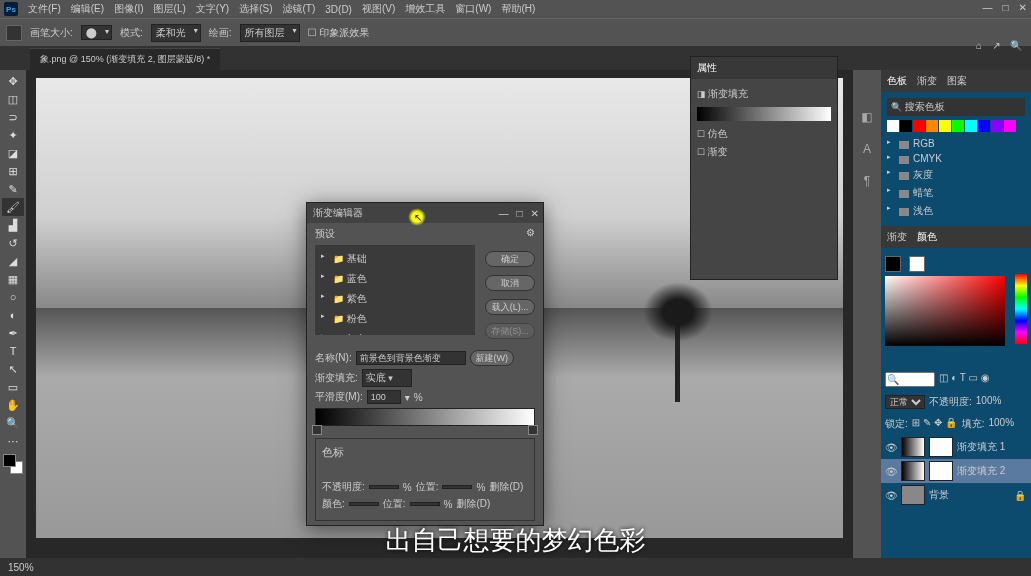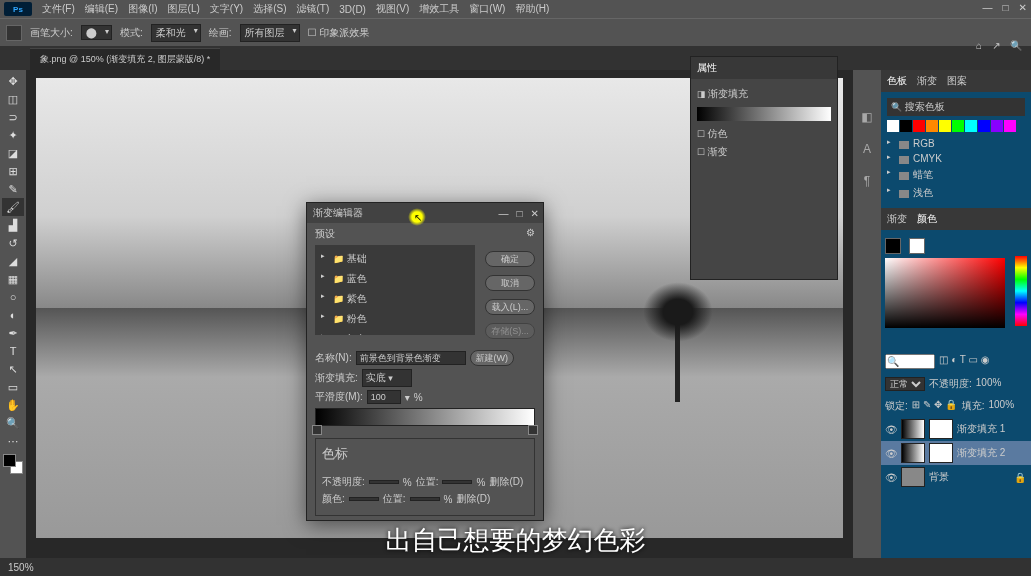--- a/index.html
+++ b/index.html
@@ -1,18 +1,18 @@
 <!DOCTYPE html>
 <html><head>
 <meta charset="utf-8">
 <style>
 *{margin:0;padding:0;box-sizing:border-box;font-family:"Microsoft YaHei",sans-serif;font-size:10px;color:#ccc;user-select:none}
 body{background:#323232;width:1031px;height:576px;overflow:hidden;position:relative}
 .menubar{height:18px;background:#535353;display:flex;align-items:center;padding:0 4px;gap:10px}
-.menubar .logo{width:28px;height:14px;background:#001e36;color:#31a8ff;font-size:8px;font-weight:bold;display:flex;align-items:center;justify-content:center;border-radius:2px}
+.menubar .logo{width:14px;height:14px;background:#001e36;color:#31a8ff;font-size:8px;font-weight:bold;display:flex;align-items:center;justify-content:center;border-radius:2px}
 .menubar span{cursor:pointer}
 .winbtns{position:absolute;right:4px;top:2px;display:flex;gap:10px;color:#aaa}
 .optbar{height:28px;background:#535353;border-top:1px solid #666;display:flex;align-items:center;padding:0 6px;gap:8px;font-size:9px}
 .optbar .icon{width:16px;height:16px;background:#333;border:1px solid #666}
 .optbar .dd{background:#333;border:1px solid #222;padding:1px 14px 1px 4px;position:relative}
 .optbar .dd::after{content:"▾";position:absolute;right:2px;top:1px;font-size:8px}
 .tabbar{height:24px;background:#323232;display:flex;align-items:end;padding-left:30px}
 .tab{background:#282828;padding:4px 10px;font-size:9px;border-top:1px solid #444}
 .main{display:flex;height:calc(100% - 88px)}
 .tools{width:26px;background:#535353;display:flex;flex-direction:column;align-items:center;padding-top:2px;gap:0}
@@ -183,20 +183,21 @@
         <div class="sw" style="background:#ff0"></div>
         <div class="sw" style="background:#0f0"></div>
         <div class="sw" style="background:#0ff"></div>
         <div class="sw" style="background:#00f"></div>
         <div class="sw" style="background:#80f"></div>
         <div class="sw" style="background:#f0f"></div>
       </div>
       <div class="swlist">
         <div><span class="folder"></span><span>RGB</span></div>
         <div><span class="folder"></span><span>CMYK</span></div>
+        <div><span class="folder"></span><span>灰度</span></div>
         <div><span class="folder"></span><span>蜡笔</span></div>
         <div><span class="folder"></span><span>浅色</span></div>
       </div>
     </div>
 
     <div class="phead">
       <span>渐变</span>
       <span class="act">颜色</span>
     </div>
     <div class="gradpanel">
@@ -299,21 +300,21 @@
       <div class="inp" style="width:50px"><span>实底</span> ▾</div>
     </div>
     <div class="field">
       <span>平滑度(M):</span>
       <input class="inp" style="width: 34px;" value="100">
       <span>▾</span>
         <span>%</span>
     </div>
     <div class="gradedit"></div>
     <div class="stopbox">
-      <div style="font-size:13px;margin-bottom:12px">色标</div>
+      <div style="font-size:11px;margin-bottom:20px">色标</div>
       <div class="field">
         <span>不透明度:</span>
         <div class="inp" style="width:30px"></div>
           <span>%</span>
         <span>位置:</span>
         <div class="inp" style="width:30px"></div>
           <span>%</span>
         <span>删除(D)</span>
       </div>
       <div class="field">

